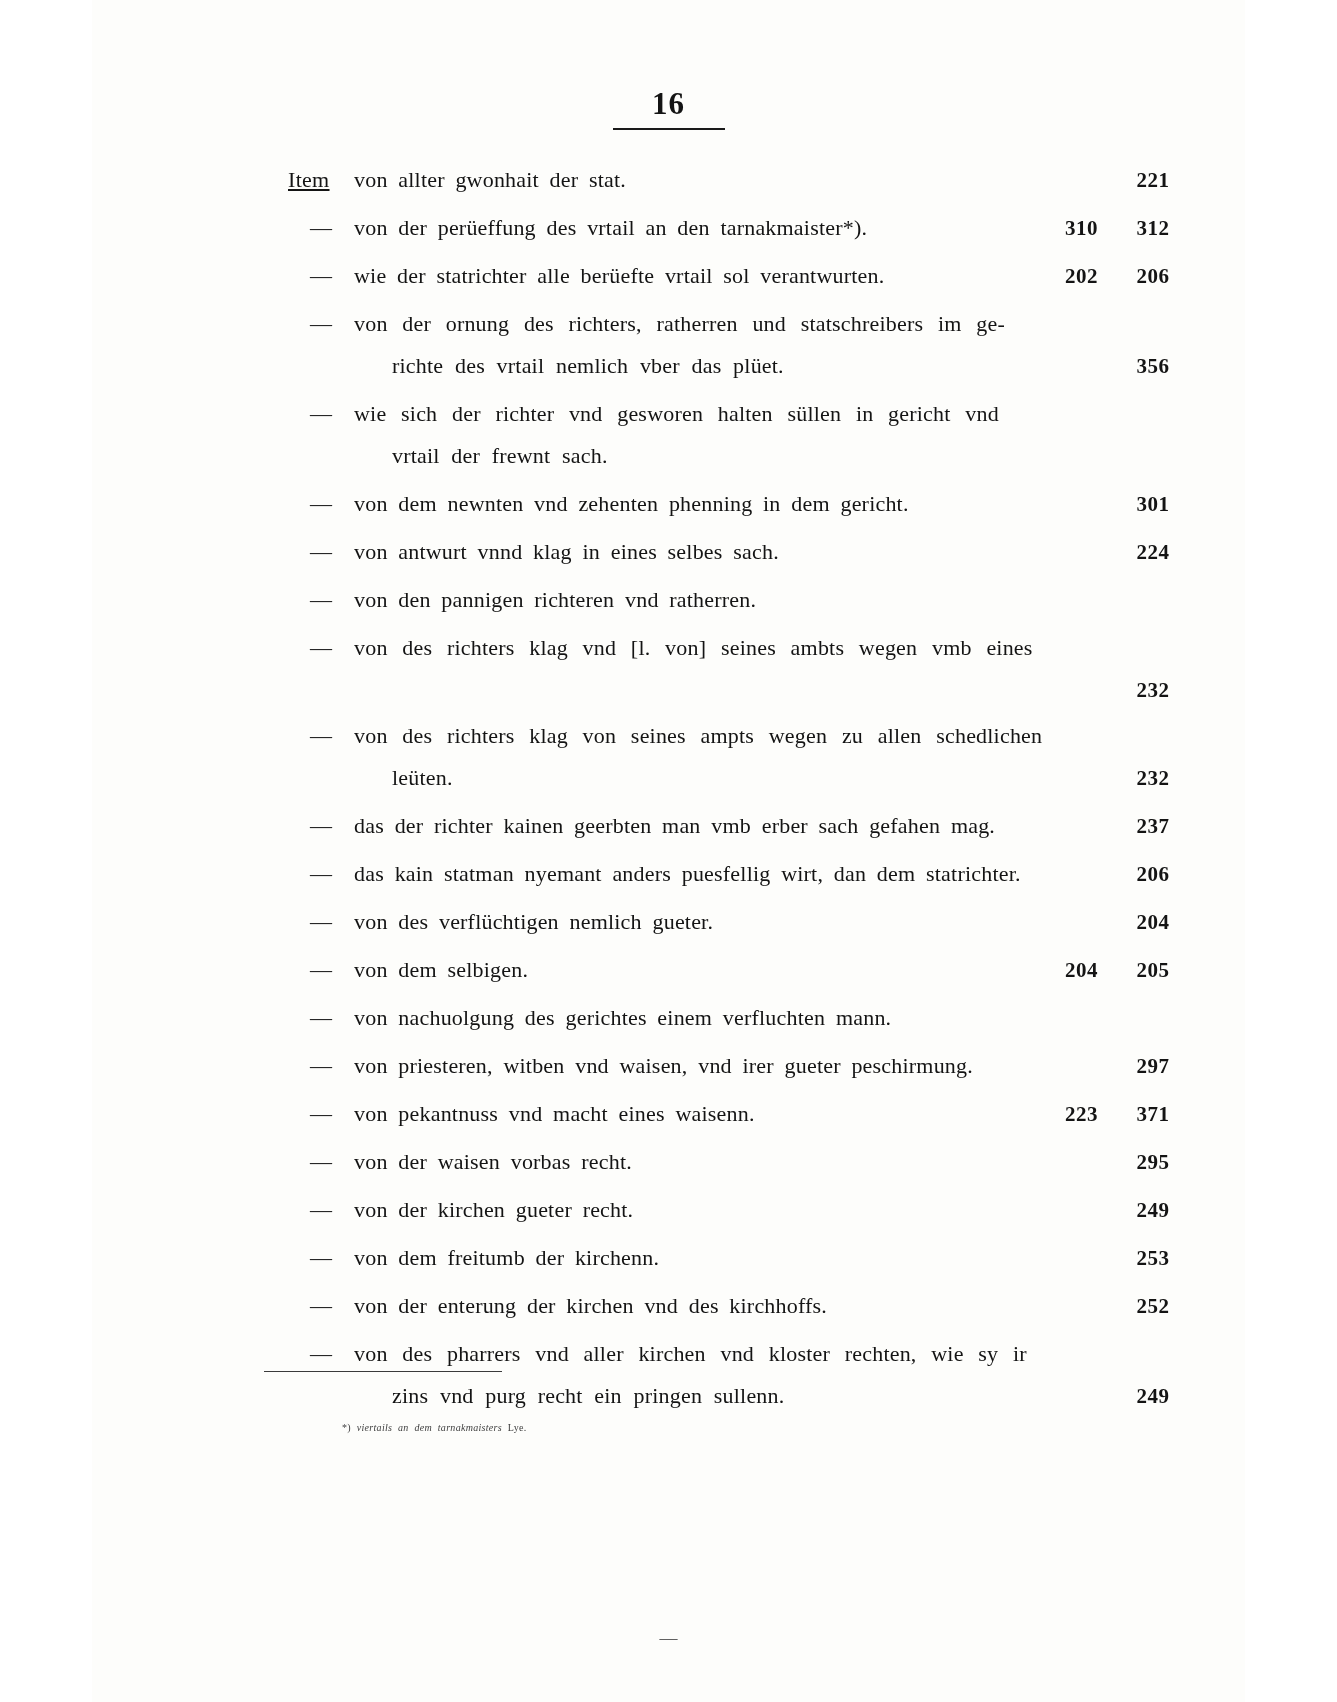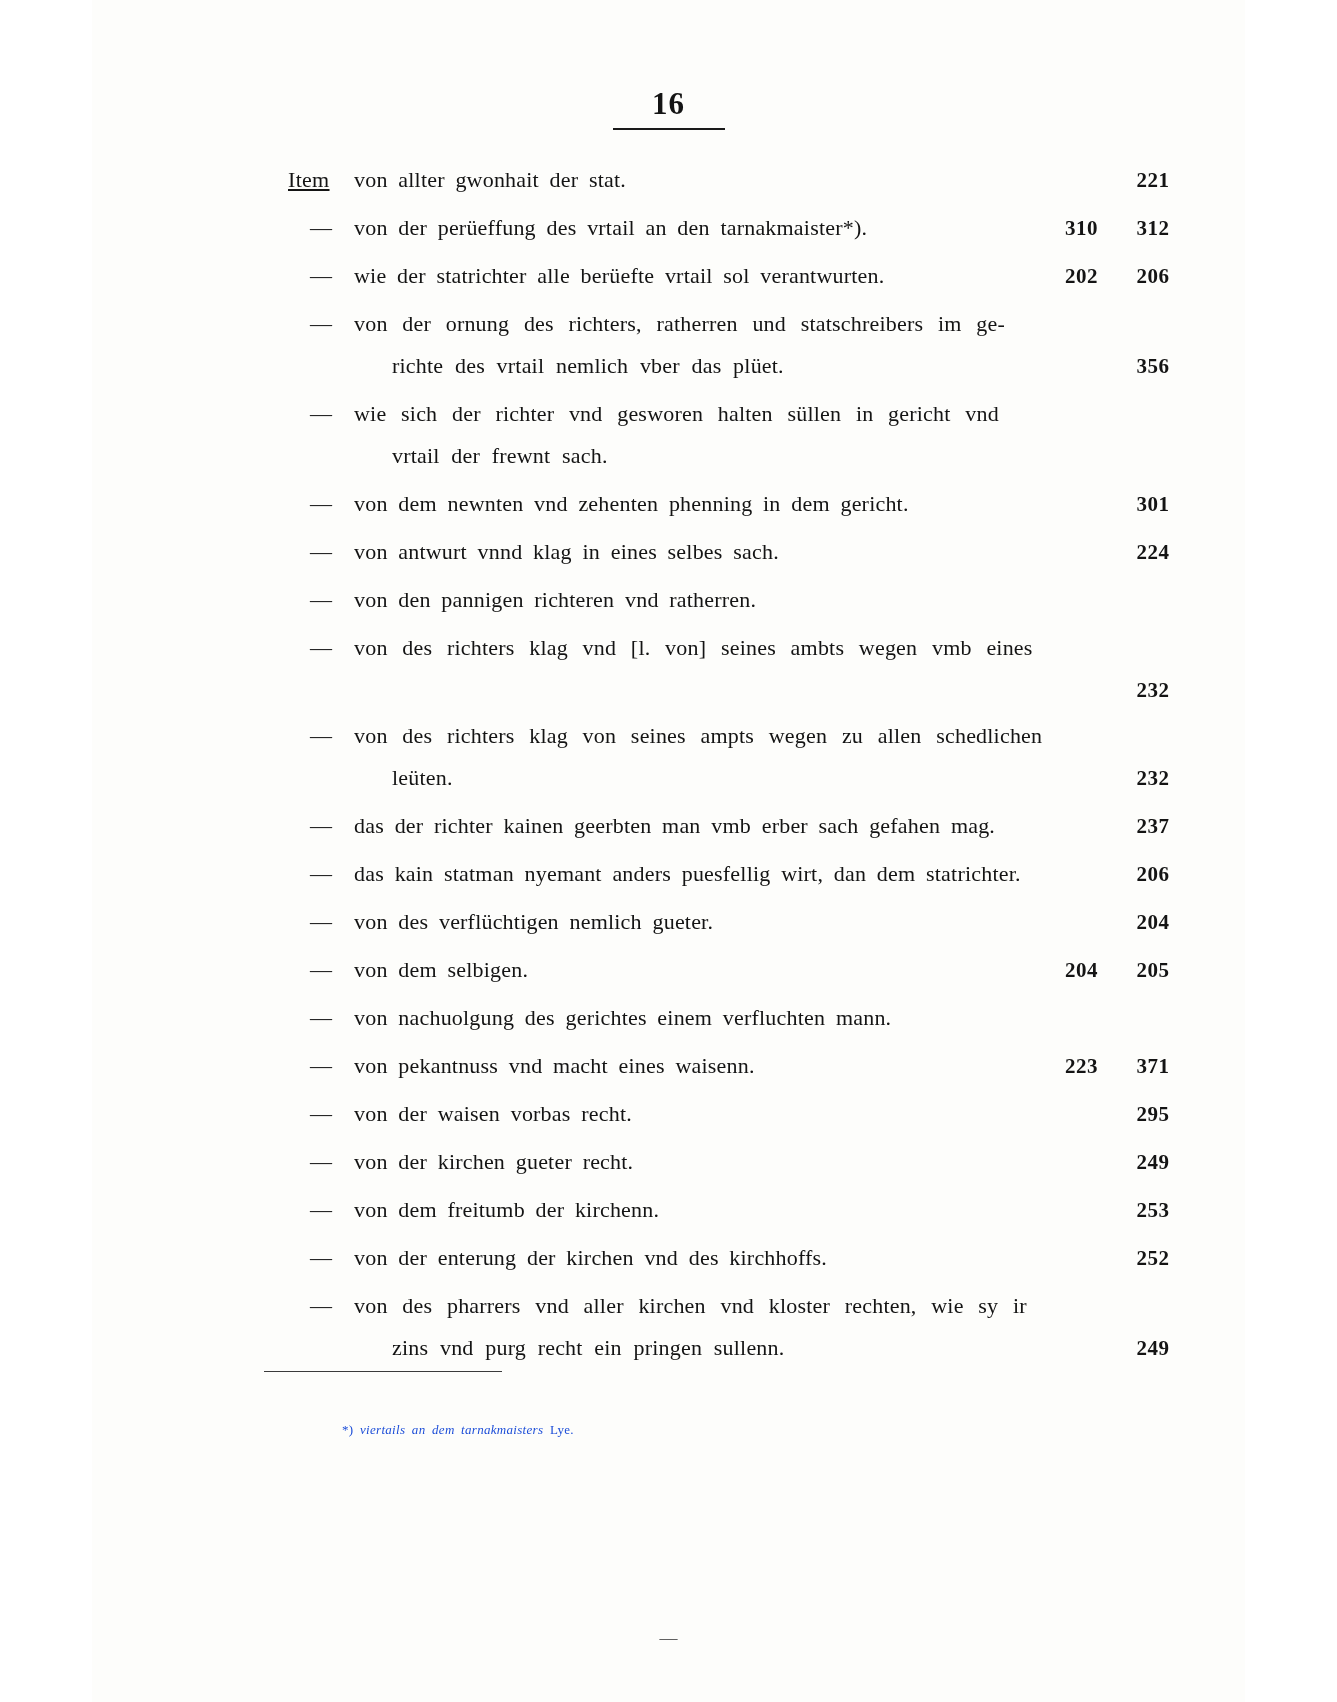--- a/index.html
+++ b/index.html
@@ -114,25 +114,25 @@
     top: 1371px;
     left: 172px;
     width: 238px;
     height: 1px;
     background: #3b3b3b;
   }
   .footnote {
     position: absolute;
     top: 1422px;
     left: 250px;
-    font-size: 13px;
+    font-size: 10px;
     font-style: italic;
     letter-spacing: 0.3px;
     word-spacing: 3px;
-    color: #1d4ed8;
+    color: #404040;
   }
   .footnote .marker {
     font-style: normal;
   }
   .footnote .roman {
     font-style: normal;
   }
 
   
   .bottom-mark {
@@ -199,20 +199,23 @@
       <div class="entry">
         <div class="entry-line"><span class="lead dash">—</span><span class="entry-text">von des verflüchtigen nemlich gueter.</span><span class="col-a"></span><span class="col-b">204</span></div>
       </div>
       <div class="entry">
         <div class="entry-line"><span class="lead dash">—</span><span class="entry-text">von dem selbigen.</span><span class="col-a">204</span><span class="col-b">205</span></div>
       </div>
       <div class="entry">
         <div class="entry-line"><span class="lead dash">—</span><span class="entry-text">von nachuolgung des gerichtes einem verfluchten mann.</span><span class="col-a"></span><span class="col-b"></span></div>
       </div>
       <div class="entry">
+        <div class="entry-line"><span class="lead dash">—</span><span class="entry-text">von priesteren, witben vnd waisen, vnd irer gueter peschirmung.</span><span class="col-a"></span><span class="col-b">297</span></div>
+      </div>
+      <div class="entry">
         <div class="entry-line"><span class="lead dash">—</span><span class="entry-text">von pekantnuss vnd macht eines waisenn.</span><span class="col-a">223</span><span class="col-b">371</span></div>
       </div>
       <div class="entry">
         <div class="entry-line"><span class="lead dash">—</span><span class="entry-text">von der waisen vorbas recht.</span><span class="col-a"></span><span class="col-b">295</span></div>
       </div>
       <div class="entry">
         <div class="entry-line"><span class="lead dash">—</span><span class="entry-text">von der kirchen gueter recht.</span><span class="col-a"></span><span class="col-b">249</span></div>
       </div>
       <div class="entry">
         <div class="entry-line"><span class="lead dash">—</span><span class="entry-text">von dem freitumb der kirchenn.</span><span class="col-a"></span><span class="col-b">253</span></div>

